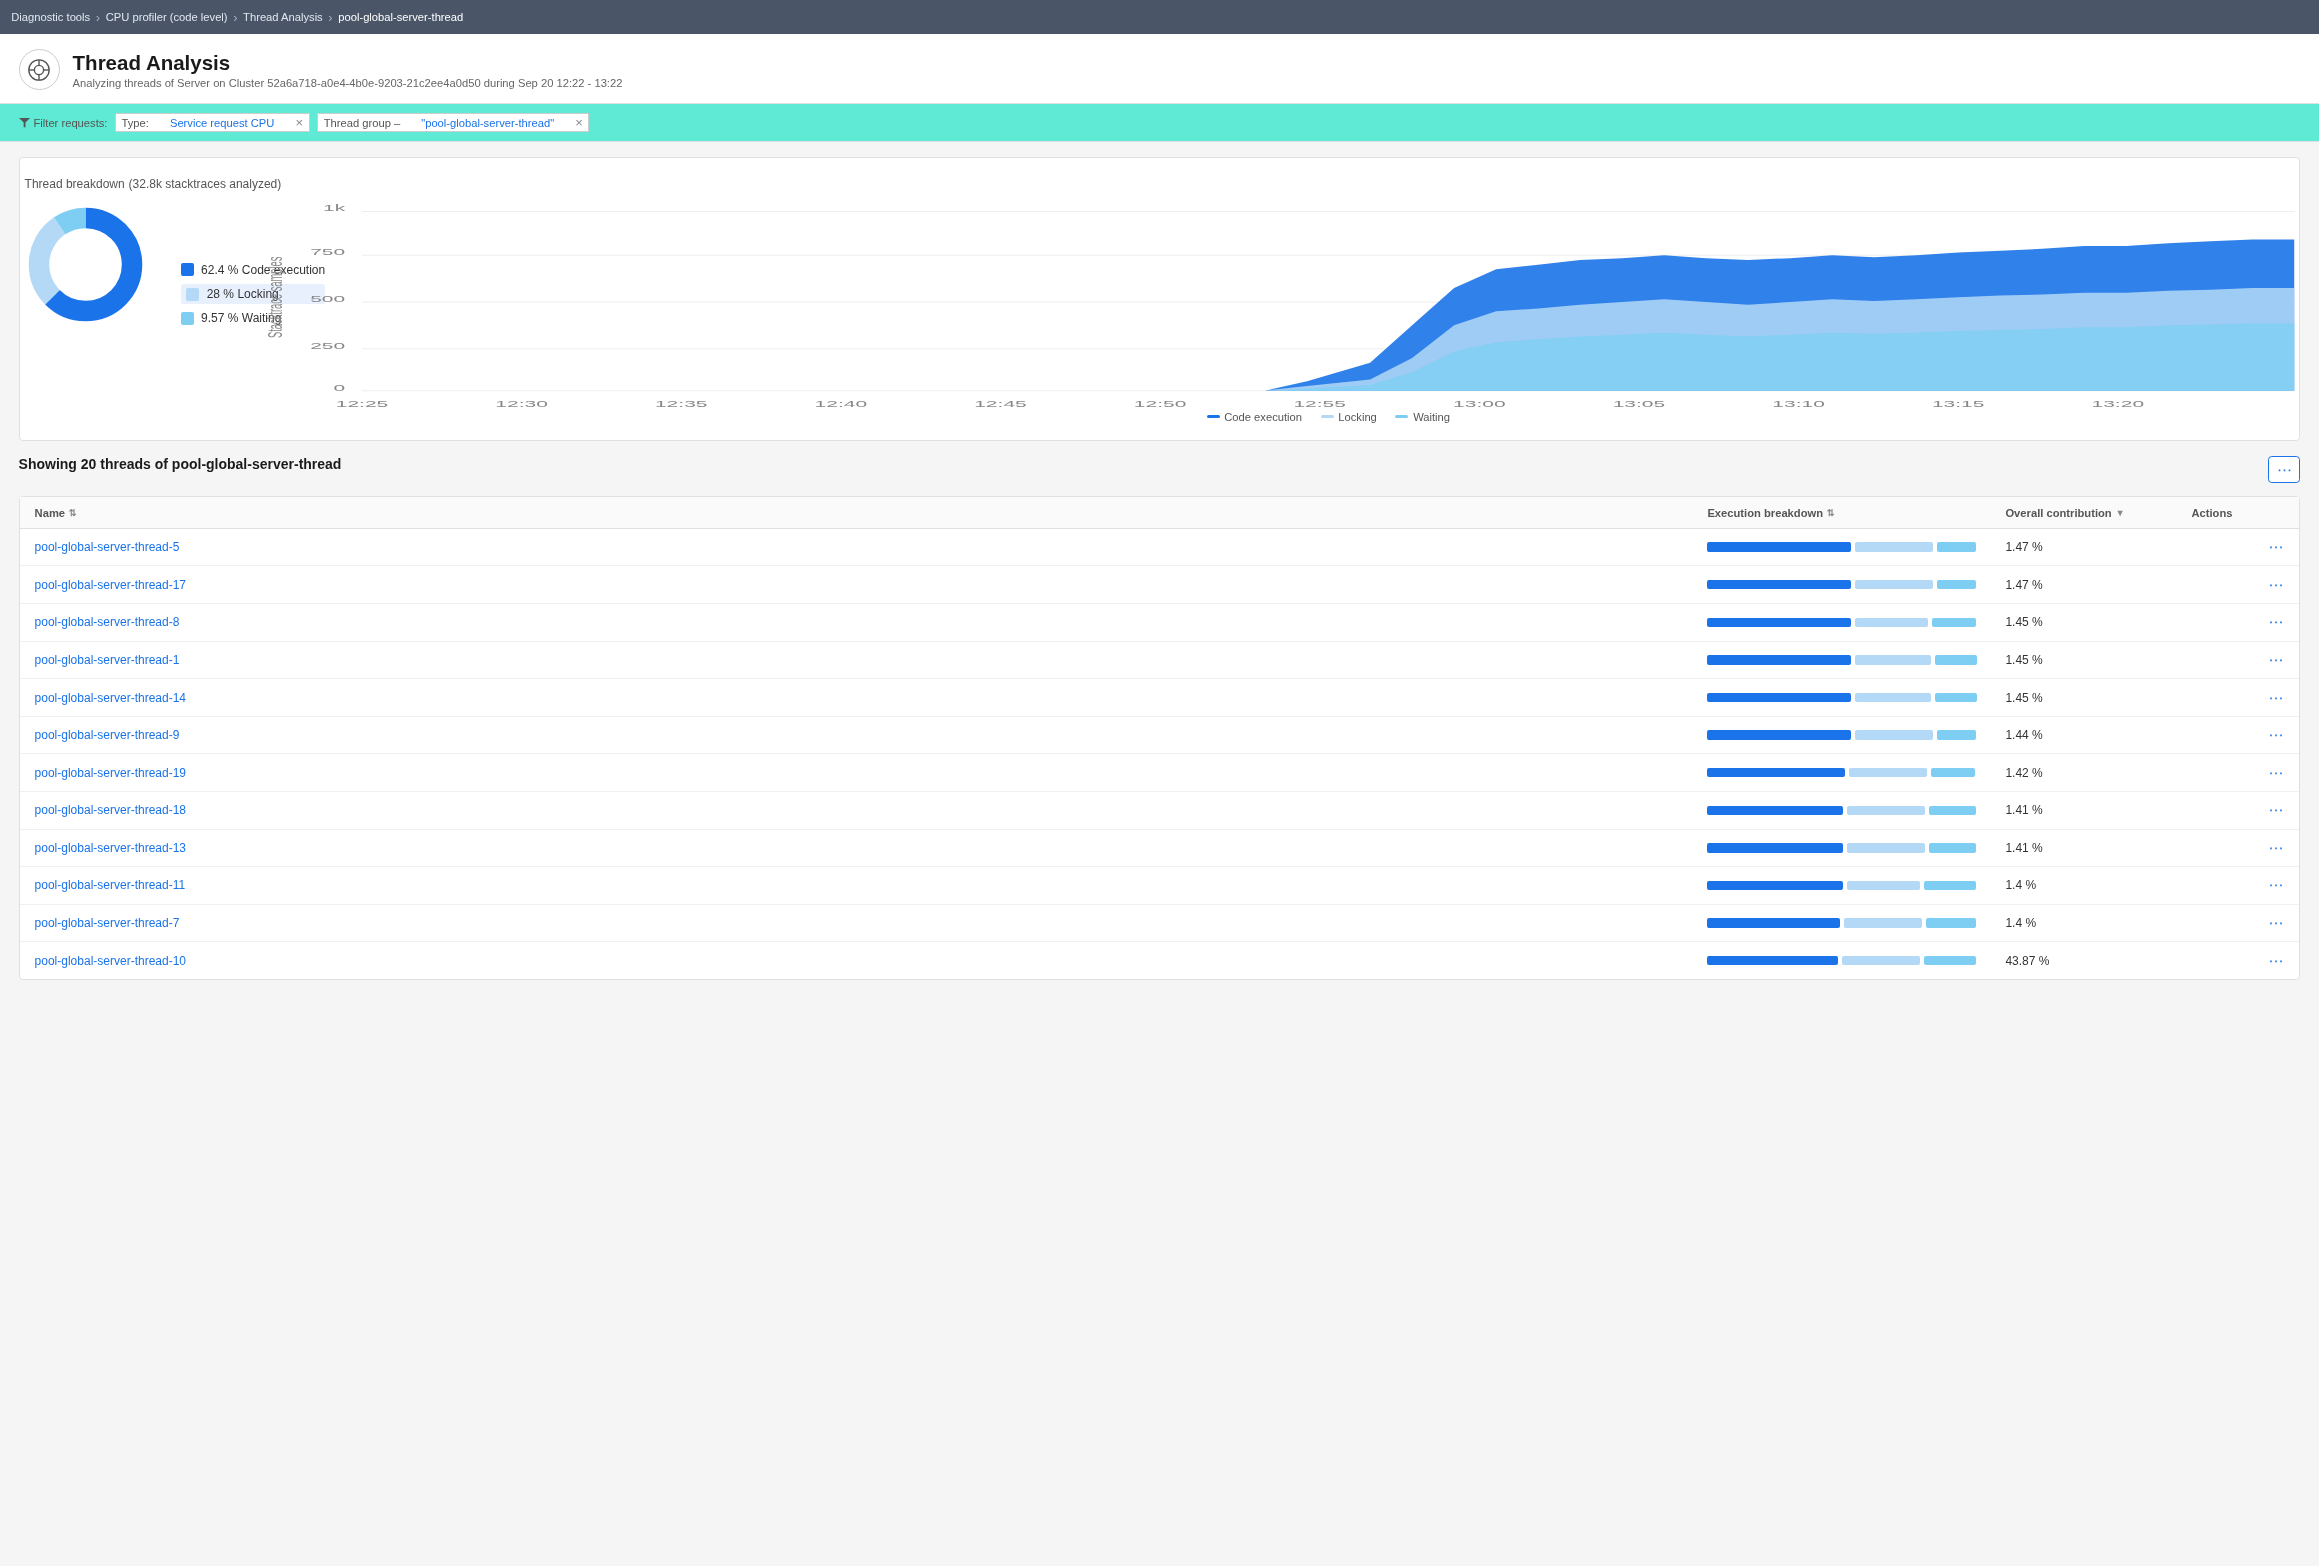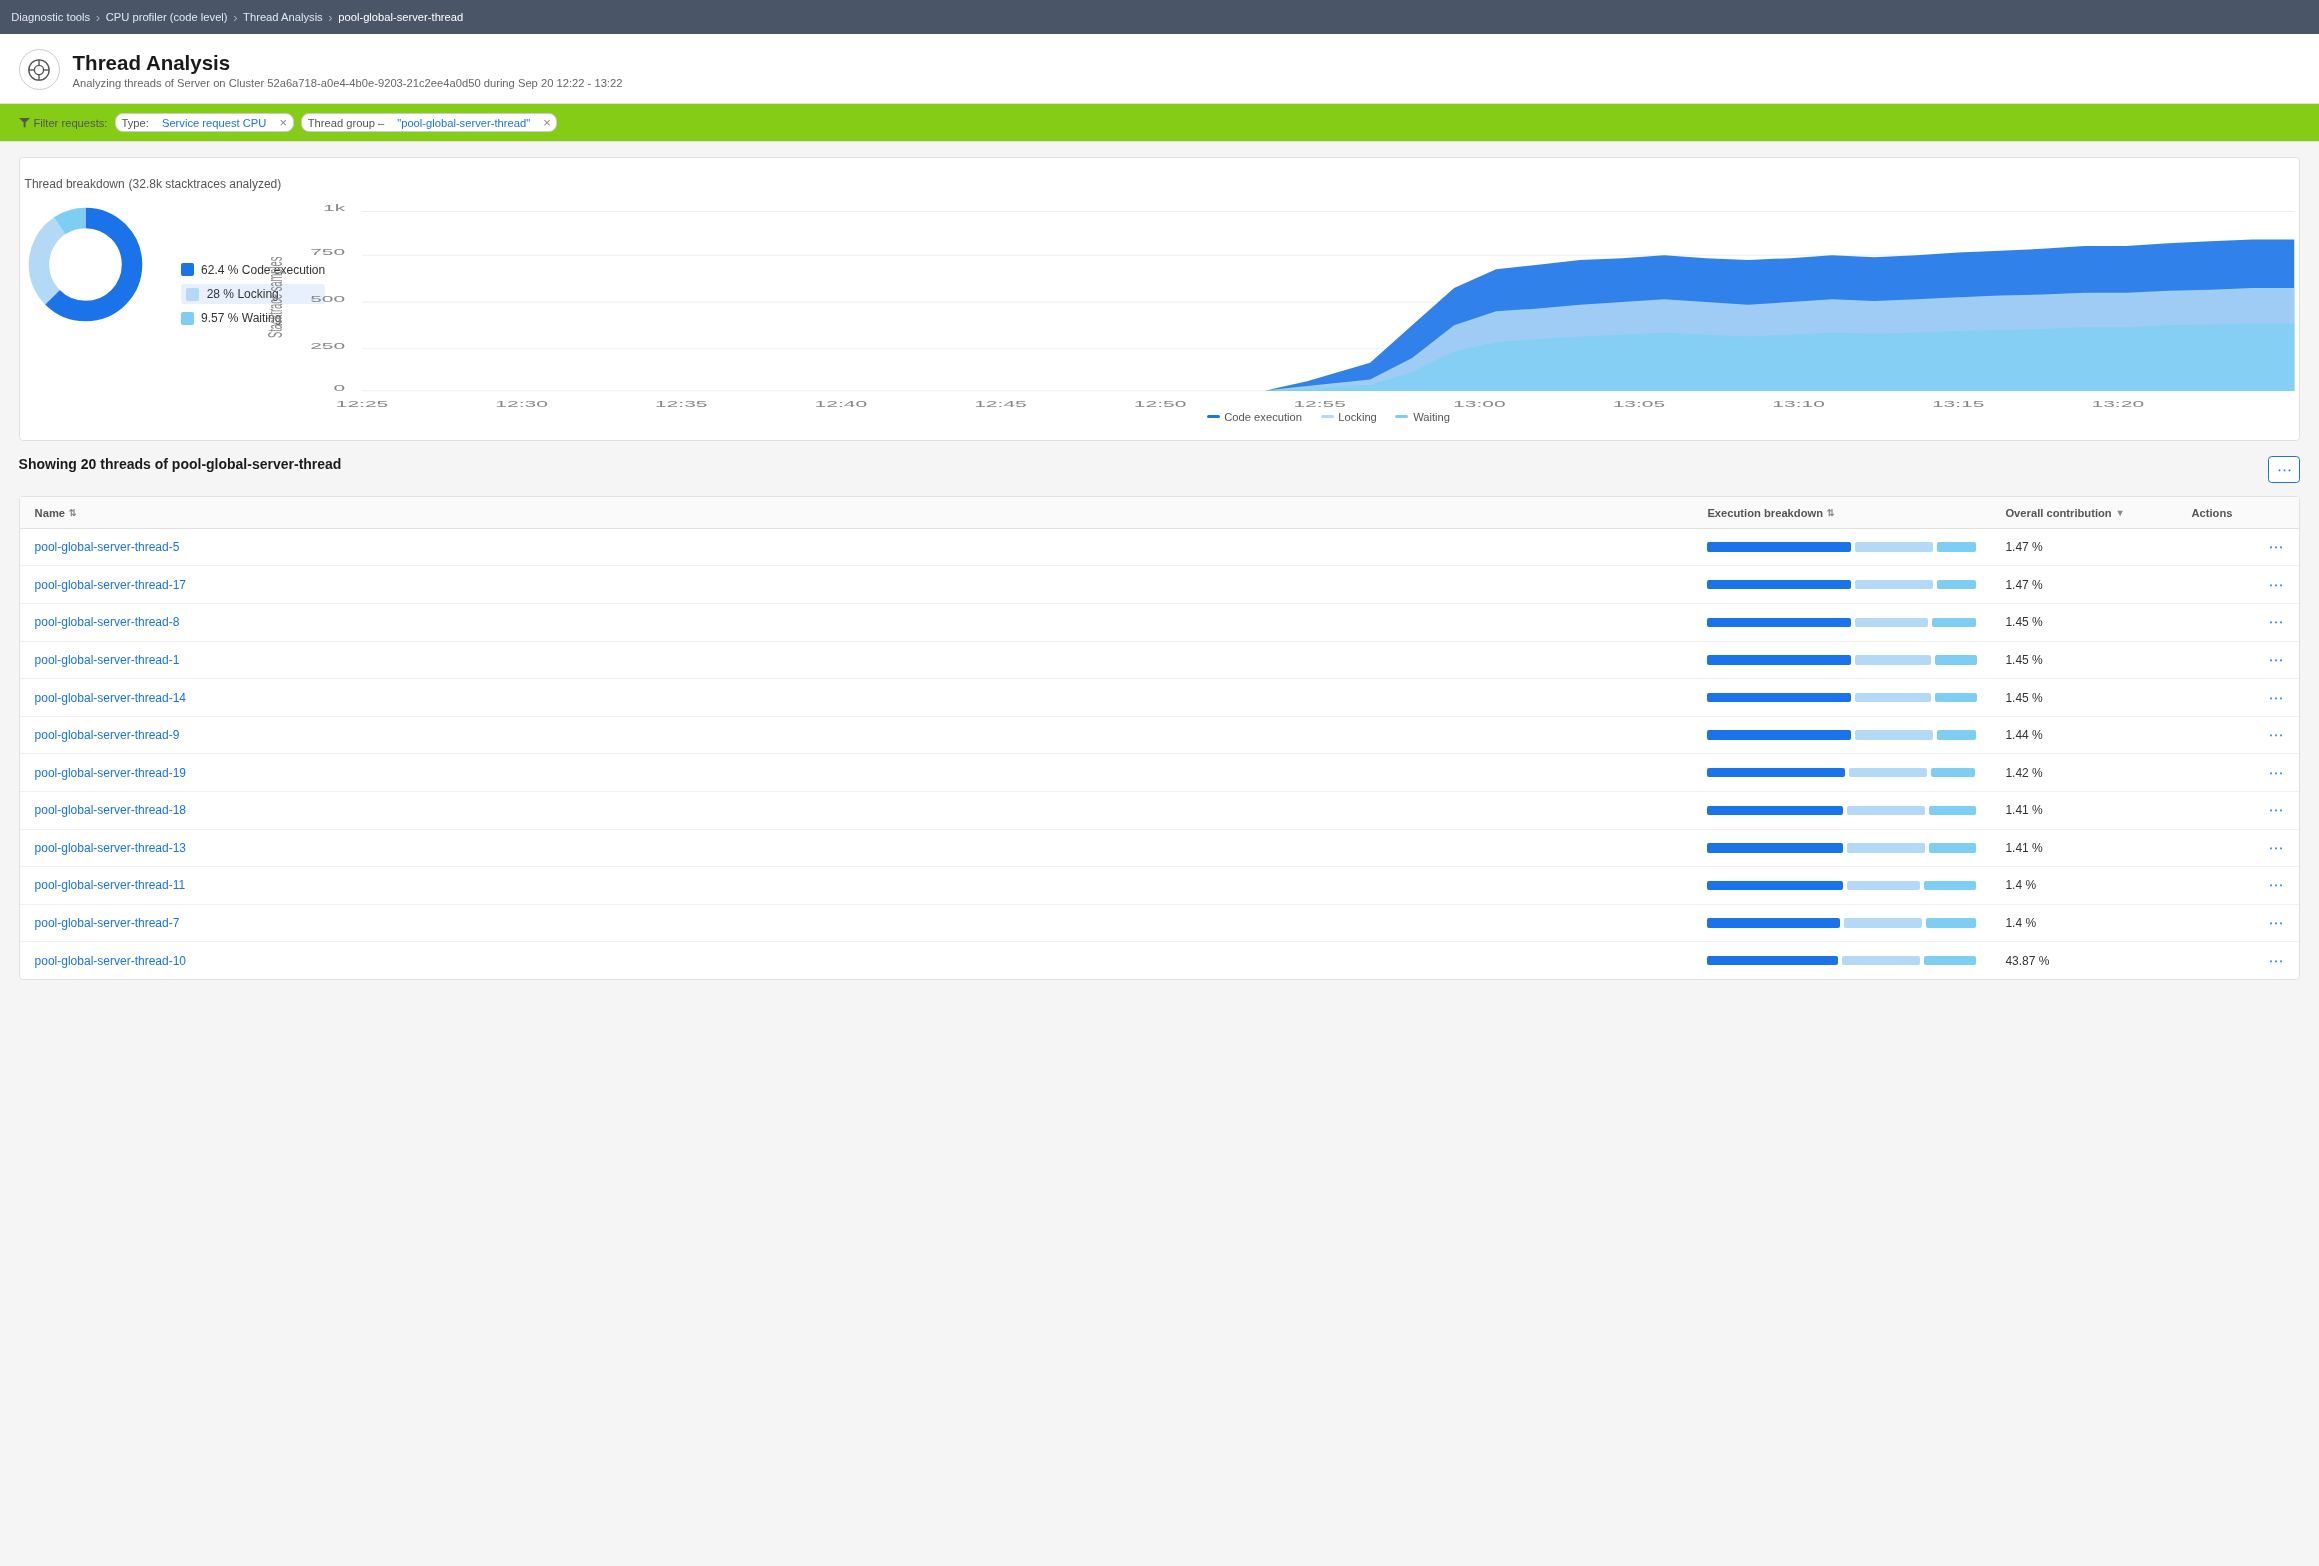--- a/index.html
+++ b/index.html
@@ -27,27 +27,27 @@
       width: 41px; height: 41px; border-radius: 50%; border: 1.9px solid #ccc;
       display: flex; align-items: center; justify-content: center;
       background: #fff; flex-shrink: 0;
     }
     .header-icon svg { width: 24px; height: 24px; }
     .header-text h1 { font-size: 20.5px; font-weight: 600; color: #1a1a1a; }
     .header-text p { font-size: 11.2px; color: #666; margin-top: 2px; }
 
     
     .filter-bar {
-      background: #84cc16; border-bottom: 0.9px solid #e0e0e0;
+      background: #5eead4; border-bottom: 0.9px solid #e0e0e0;
       padding: 9.3px 18.6px; display: flex; align-items: center; gap: 7.5px;
     }
     .filter-label { color: #555; font-size: 11.2px; display: flex; align-items: center; gap: 3.7px; }
     .filter-tag {
-      display: flex; align-items: center; gap: 13px;
-      border: 0.9px solid #ccc; border-radius: 8px; padding: 1.9px 5.6px;
+      display: flex; align-items: center; gap: 21px;
+      border: 0.9px solid #ccc; border-radius: 0; padding: 1.9px 5.6px;
       font-size: 11.2px; background: #fff; cursor: pointer;
     }
     .filter-tag .type-label { color: #555; }
     .filter-tag .type-value { color: #1a73e8; }
     .filter-tag .close { color: #888; cursor: pointer; font-size: 13px; line-height: 1; }
 
     
     .main-content { padding: 15px 18.6px; }
 
     

